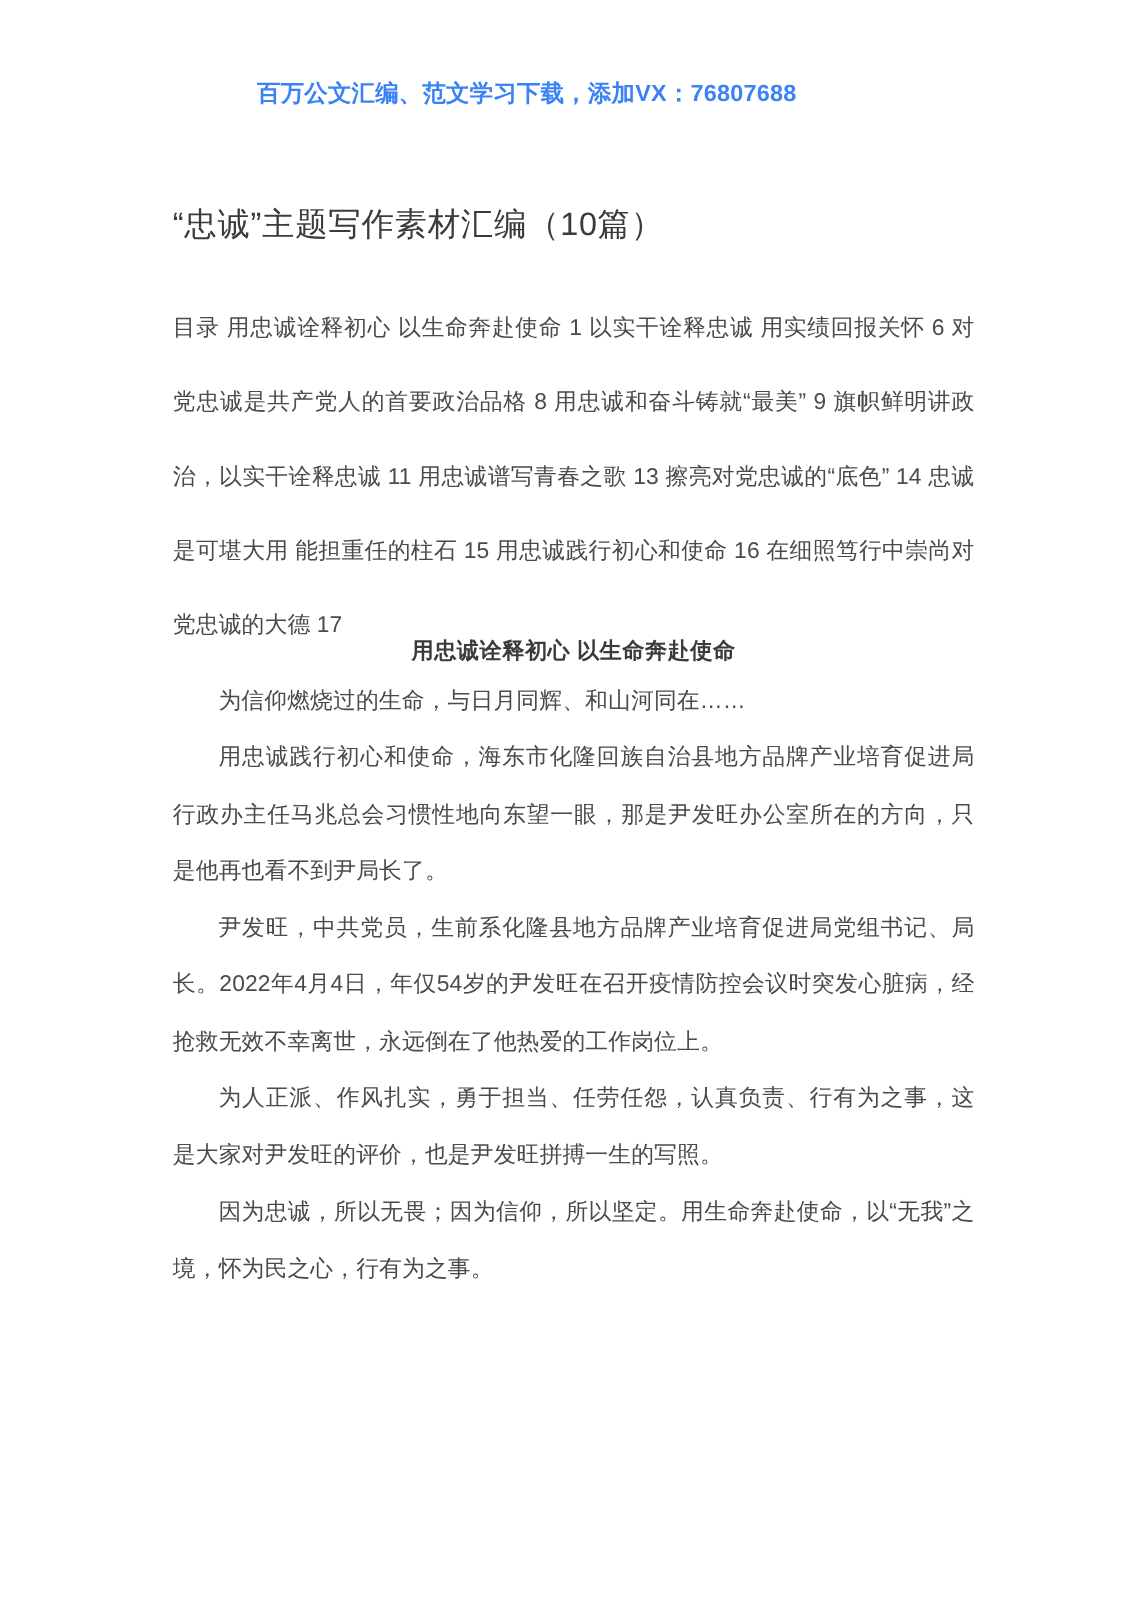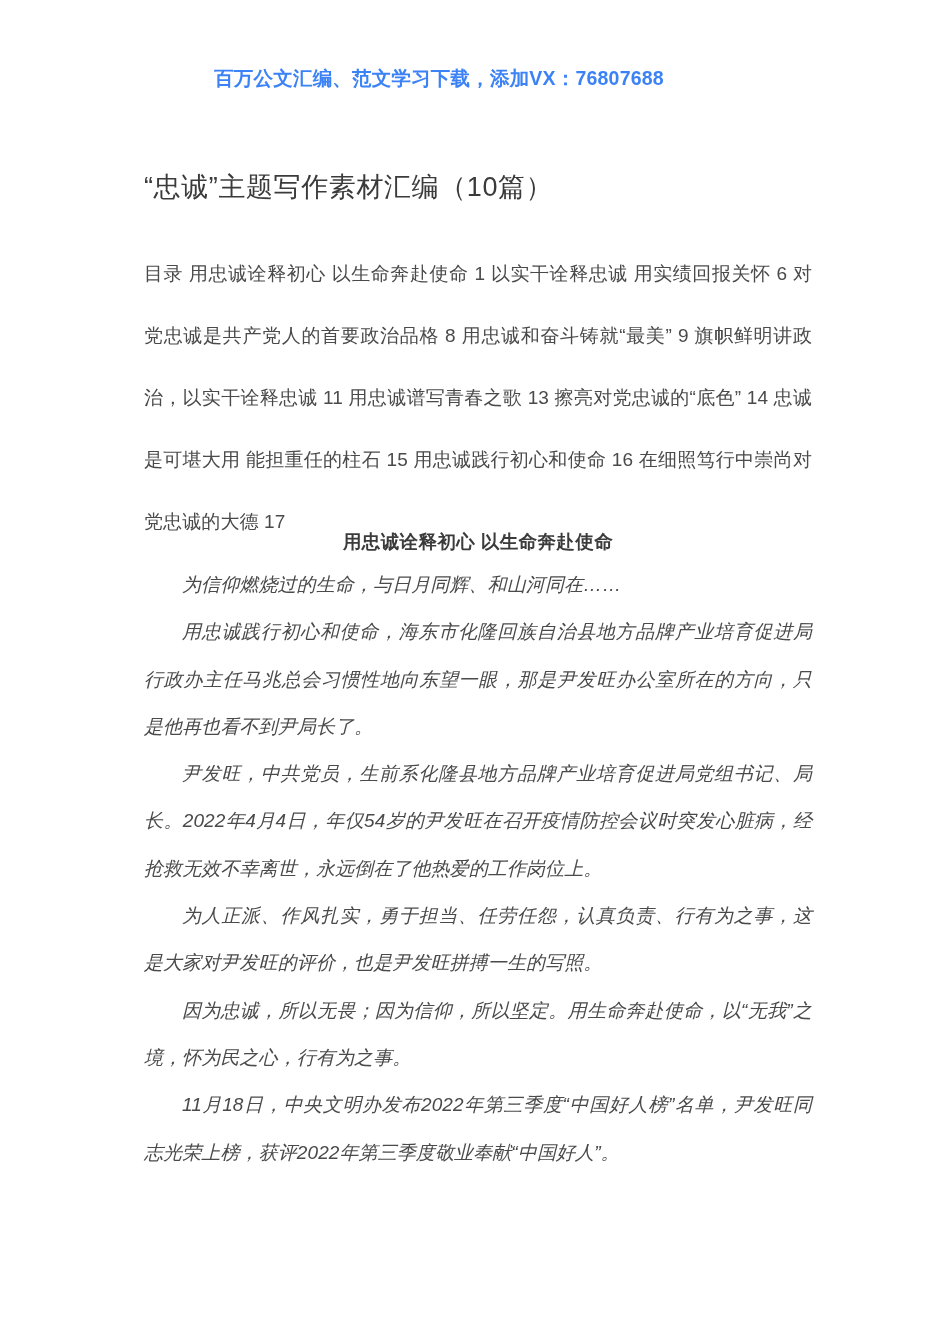--- a/index.html
+++ b/index.html
@@ -87,21 +87,20 @@
   }
   .para {
     margin: 0;
     font-size: 19px;
     color: #4a4a4a;
     line-height: 47.3px;
     text-align: justify;
     text-justify: inter-character;
     text-indent: 2em;
     letter-spacing: 0.1px;
-    font-style: italic;
   }
 </style>
 </head>
 <body>
 
 <div class="page">
 
   <div class="promo">百万公文汇编、范文学习下载，添加VX：76807688</div>
 
   <h1 class="doc-title">“忠诚”主题写作素材汇编（10篇）</h1>
@@ -109,16 +108,15 @@
   <div class="toc">目录 用忠诚诠释初心 以生命奔赴使命 1 以实干诠释忠诚 用实绩回报关怀 6 对党忠诚是共产党人的首要政治品格 8 用忠诚和奋斗铸就“最美” 9 旗帜鲜明讲政治，以实干诠释忠诚 11 用忠诚谱写青春之歌 13 擦亮对党忠诚的“底色” 14 忠诚是可堪大用 能担重任的柱石 15 用忠诚践行初心和使命 16 在细照笃行中崇尚对党忠诚的大德 17</div>
 
   <div class="section-heading">用忠诚诠释初心 以生命奔赴使命</div>
 
   <div class="body-block">
     <p class="para">为信仰燃烧过的生命，与日月同辉、和山河同在……</p>
     <p class="para">用忠诚践行初心和使命，海东市化隆回族自治县地方品牌产业培育促进局行政办主任马兆总会习惯性地向东望一眼，那是尹发旺办公室所在的方向，只是他再也看不到尹局长了。</p>
     <p class="para">尹发旺，中共党员，生前系化隆县地方品牌产业培育促进局党组书记、局长。2022年4月4日，年仅54岁的尹发旺在召开疫情防控会议时突发心脏病，经抢救无效不幸离世，永远倒在了他热爱的工作岗位上。</p>
     <p class="para">为人正派、作风扎实，勇于担当、任劳任怨，认真负责、行有为之事，这是大家对尹发旺的评价，也是尹发旺拼搏一生的写照。</p>
     <p class="para">因为忠诚，所以无畏；因为信仰，所以坚定。用生命奔赴使命，以“无我”之境，怀为民之心，行有为之事。</p>
-    <p class="para">11月18日，中央文明办发布2022年第三季度“中国好人榜”名单，尹发旺同志光荣上榜，获评2022年第三季度敬业奉献“中国好人”。</p>
   </div>
 
 </div>
 
 </body></html>

